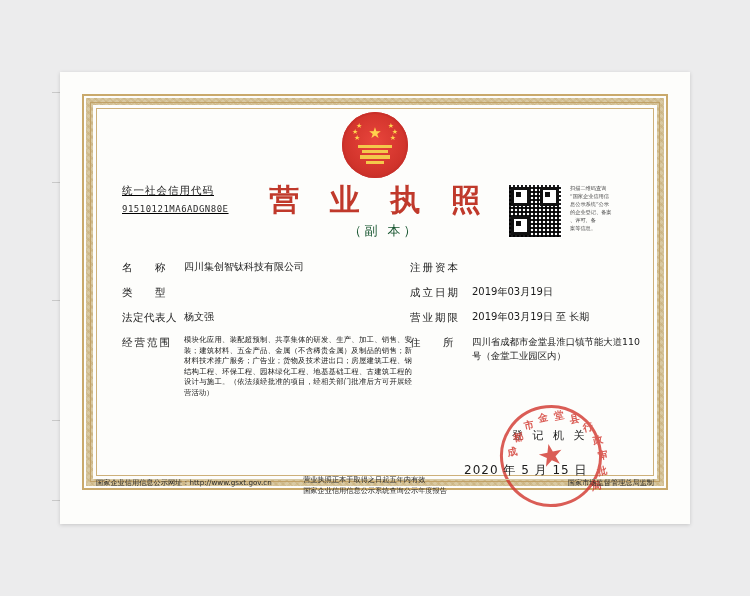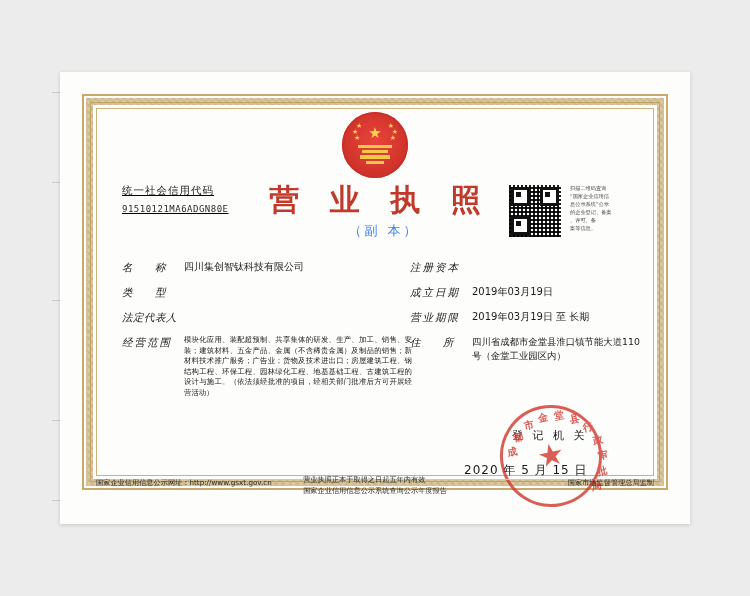--- a/index.html
+++ b/index.html
@@ -145,21 +145,21 @@
     text-indent: 10px;
   }
   .subtitle {
     position: absolute;
     left: 0; right: 0;
     top: 150px;
     text-align: center;
     font-family: "DejaVu Serif", "Liberation Serif", serif;
     font-size: 13px;
     letter-spacing: 3px;
-    color: #3b82f6;
+    color: #14532d;
     text-indent: 3px;
     padding-left: 15px;
   }
 
   
   .code-block {
     position: absolute;
     left: 62px;
     top: 112px;
     width: 180px;
@@ -227,21 +227,20 @@
     margin-bottom: 11px;
   }
   .lbl {
     width: 62px;
     flex: 0 0 62px;
     font-size: 10.5px;
     color: #1a1a1a;
     letter-spacing: 0.5px;
     line-height: 14px;
     white-space: nowrap;
-    font-style: italic;
   }
   .lbl.sp4 { letter-spacing: 6px; text-indent: 0; }
   .lbl.sp3 { letter-spacing: 2px; }
   .val {
     font-size: 10px;
     color: #1a1a1a;
     line-height: 14px;
     flex: 1;
   }
   .val.small {
@@ -382,20 +381,21 @@
     <div class="fields-left">
       <div class="row">
         <div class="lbl sp4">名　称</div>
         <div class="val">四川集创智钛科技有限公司</div>
       </div>
       <div class="row">
         <div class="lbl sp4">类　型</div>
       </div>
       <div class="row">
         <div class="lbl">法定代表人</div>
+        <div class="val">杨文强</div>
       </div>
       <div class="row">
         <div class="lbl sp3">经营范围</div>
         <div class="val small">模块化应用、装配超预制、共享集体的研发、生产、加工、销售、安装；建筑材料、五金产品、金属（不含稀贵金属）及制品的销售；新材料技术推广服务；广告业；货物及技术进出口；房屋建筑工程、钢结构工程、环保工程、园林绿化工程、地基基础工程、古建筑工程的设计与施工。（依法须经批准的项目，经相关部门批准后方可开展经营活动）</div>
       </div>
     </div>
 
     <div class="fields-right">
       <div class="row">
         <div class="lbl sp3">注册资本</div>

